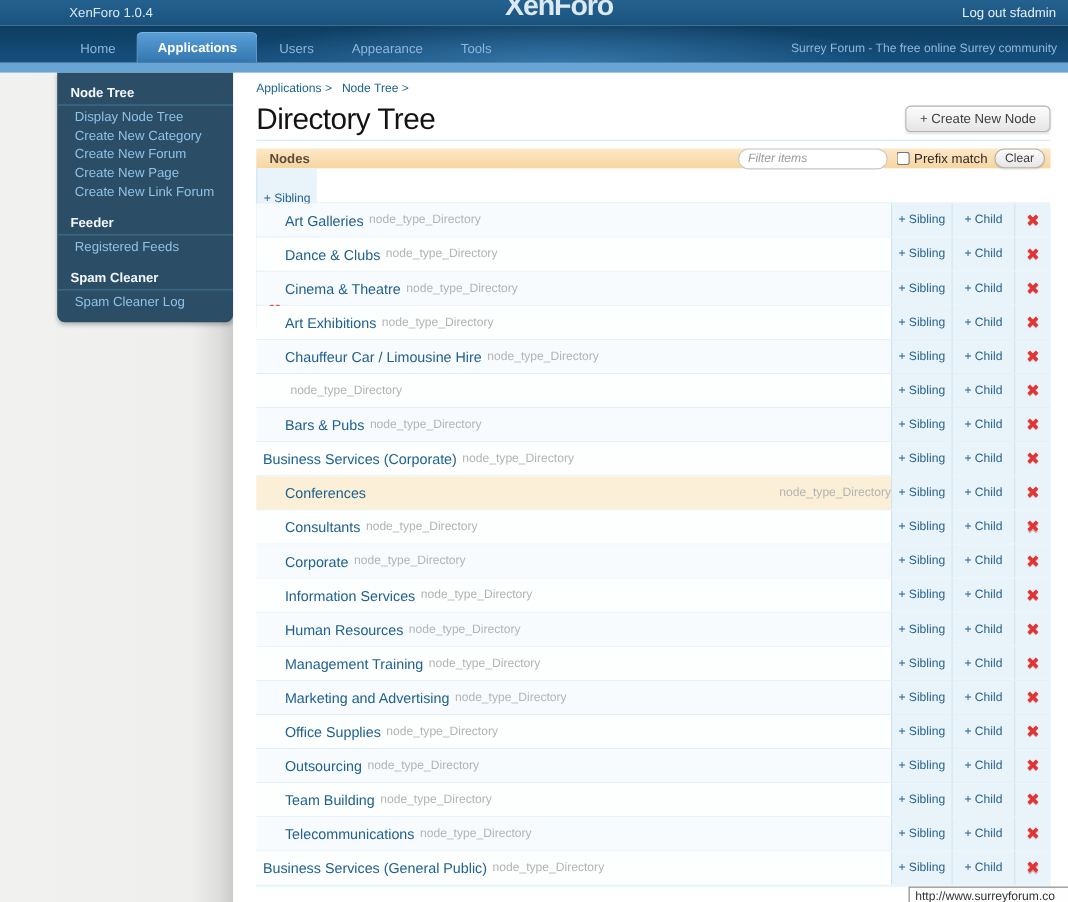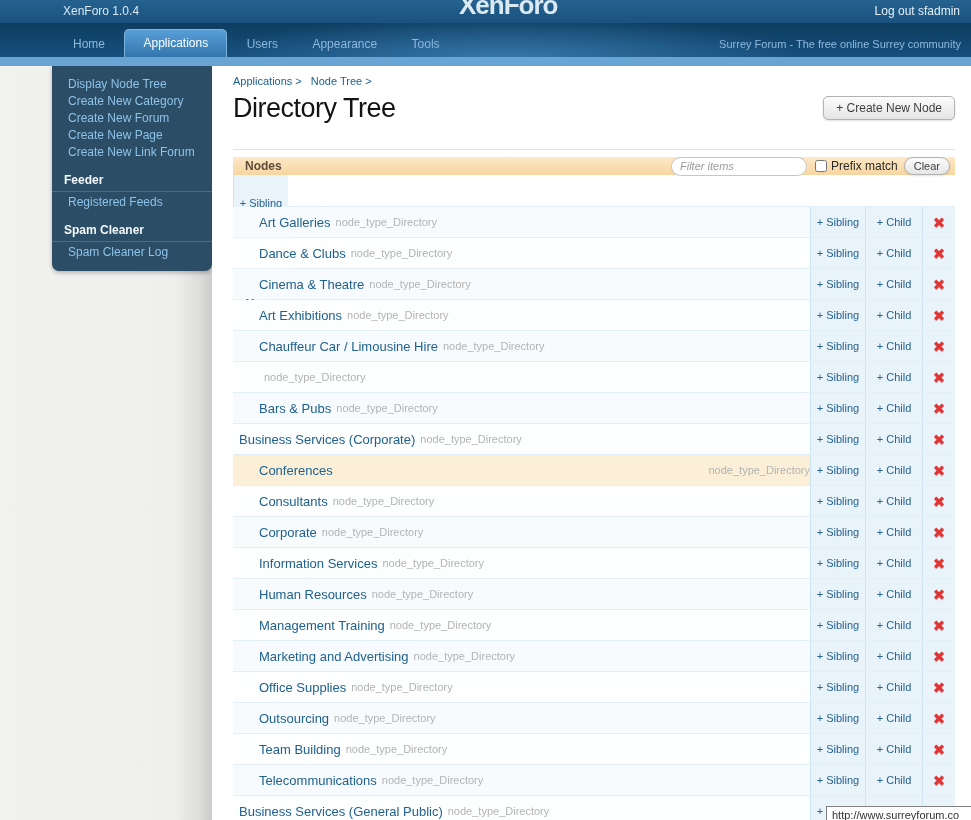--- a/index.html
+++ b/index.html
@@ -16,21 +16,21 @@
                 letter-spacing:-1px; color:rgba(235,245,252,0.92); }
 
   
   .nav-bar { position:relative; height:34px; z-index:29;
              background:radial-gradient(ellipse 420px 60px at 52% 100%, rgba(80,150,205,0.55), rgba(0,0,0,0) 70%),
                         linear-gradient(#0e3d60,#16507e); }
   .nav-tabs { position:absolute; left:58px; bottom:0; list-style:none; }
   .nav-tabs li { display:inline-block; vertical-align:bottom; }
   .nav-tab { display:inline-block; padding:6px 15px 6px; font-size:12px; color:#8cb8dc; }
   .nav-tab.active { background:linear-gradient(#589ed7,#3376ad); border:1px solid #7ab3e0; border-bottom:none;
-                    border-radius:5px 5px 0 0; color:#fff; font-weight:normal; padding:6px 18px 7px; }
+                    border-radius:5px 5px 0 0; color:#fff; font-weight:bold; padding:6px 18px 7px; }
   .nav-tagline { position:absolute; right:10px; bottom:7px; font-size:11px; color:#8fb9dd; }
   .nav-strip { height:9px; background:#68a5d4; position:relative; z-index:28; }
 
   
   .frame { display:flex; height:754px; }
   .left-rail { position:relative; width:212px; flex:0 0 212px;
                background:linear-gradient(to right,#f1f1f0 0%,#efefee 82%,#dddddb 94%,#cbcbc9 100%); }
 
   
   .menu { position:absolute; left:52px; top:0; width:160px; background:#2b4d65;
@@ -39,21 +39,21 @@
   .menu-section:first-child { margin-top:2px; }
   .menu-header { font-size:12px; font-weight:bold; color:#f2f7fb; padding:3px 12px 4px;
                  border-bottom:1px solid #40728f; }
   .menu-items { list-style:none; padding-top:2px; }
   .menu-item a { display:block; font-size:12px; color:#8ec2e8; padding:1px 12px 2px 16px; line-height:14px; }
 
   
   .content { flex:1; background:#fff; padding:9px 16px 0 21px; position:relative; }
   .breadcrumb { font-size:11px; margin-bottom:6px; }
   .breadcrumb a { color:#1b6394; margin-right:9px; }
-  .title-row { display:flex; align-items:flex-start; justify-content:space-between; margin-bottom:25px; }
+  .title-row { display:flex; align-items:flex-start; justify-content:space-between; margin-bottom:3px; }
   .page-title { font-size:27px; font-weight:normal; color:#131313; letter-spacing:-0.5px; }
   .btn { display:inline-block; background:linear-gradient(#fcfcfc,#e5e5e5); border:1px solid #b2b2b2;
          border-radius:5px; font-size:12px; color:#3f3f3f; padding:4px 12px; cursor:pointer;
          box-shadow:0 1px 2px rgba(0,0,0,0.12); white-space:nowrap; }
   .create-btn { margin-top:3px; }
   .title-sep { border:none; border-top:1px solid #d8e8f3; margin:0 0 7px; }
 
   
   .toolbar { display:flex; align-items:center; height:18px; padding:0 5px 0 12px;
              background:linear-gradient(#fde8c8,#f7d5a0); }
@@ -110,20 +110,21 @@
   <span class="nav-tagline">Surrey Forum - The free online Surrey community</span>
 </div>
 <div class="nav-strip"></div>
 
 <div class="frame">
 
   <div class="left-rail">
     <div class="menu">
 
       <div class="menu-section">
+        <div class="menu-header">Node Tree</div>
         <ul class="menu-items">
           <li class="menu-item">
               <a>Display Node Tree</a>
             </li>
           <li class="menu-item">
               <a>Create New Category</a>
             </li>
           <li class="menu-item">
               <a>Create New Forum</a>
             </li>

